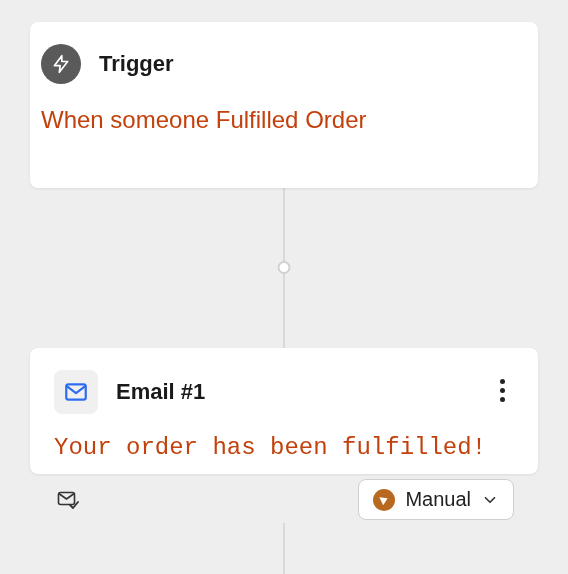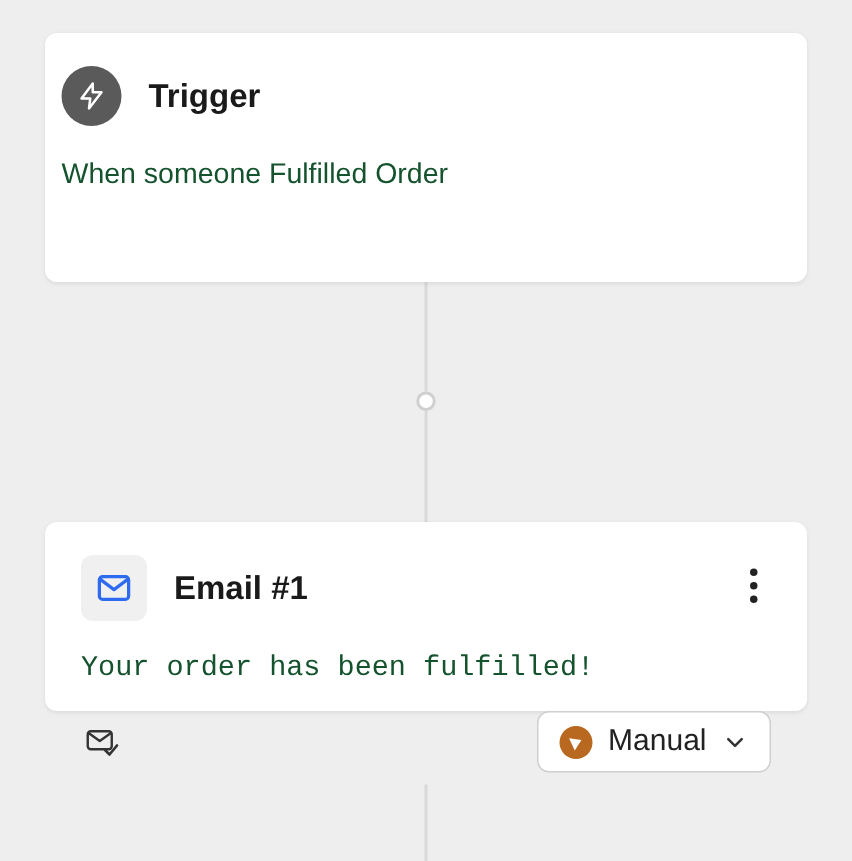--- a/index.html
+++ b/index.html
@@ -53,22 +53,22 @@
       justify-content: center;
       flex-shrink: 0;
     }
     .card-title {
       font-size: 22px;
       font-weight: 700;
       color: #1a1a1a;
       margin-left: 18px;
     }
     .card-desc {
-      font-size: 19px;
-      color: #14532d;
+      font-size: 24px;
+      color: #c2410c;
       margin-top: 22px;
       font-weight: 400;
     }
     .email-card .card-desc {
       margin-top: 20px;
       font-family: Liberation Mono, monospace;
     }
     .more-btn {
       position: absolute;
       right: 20px;

